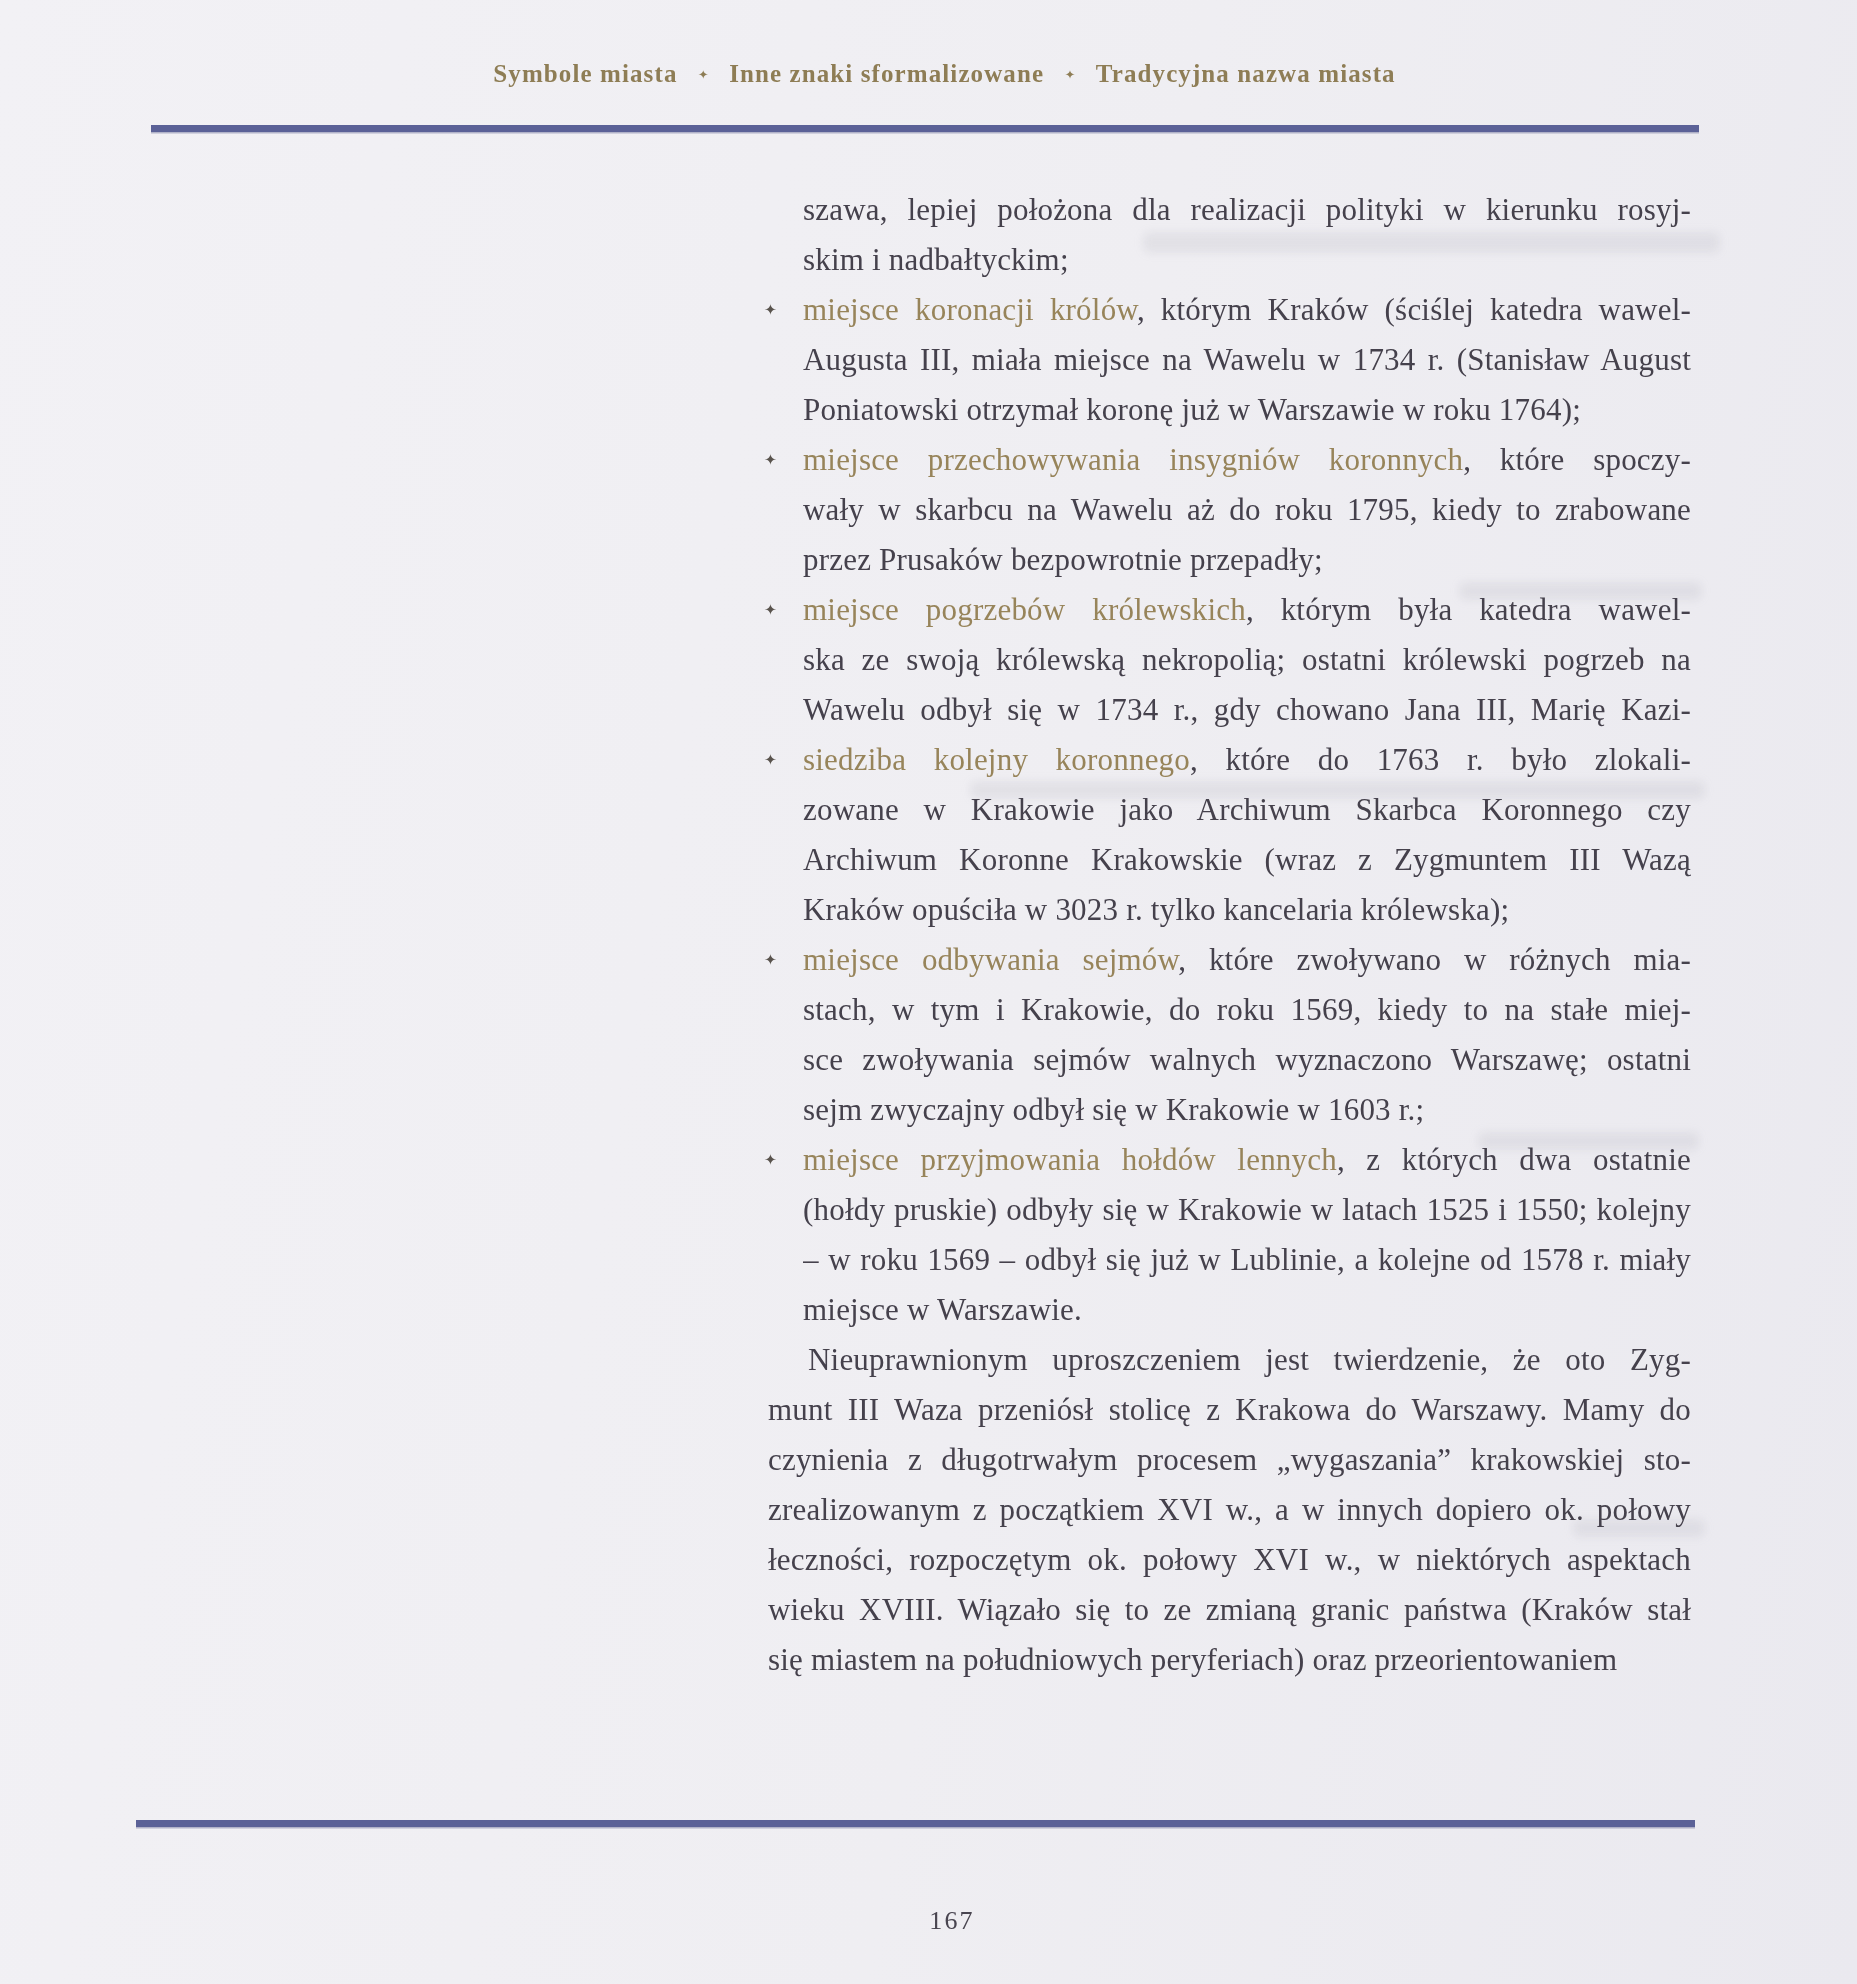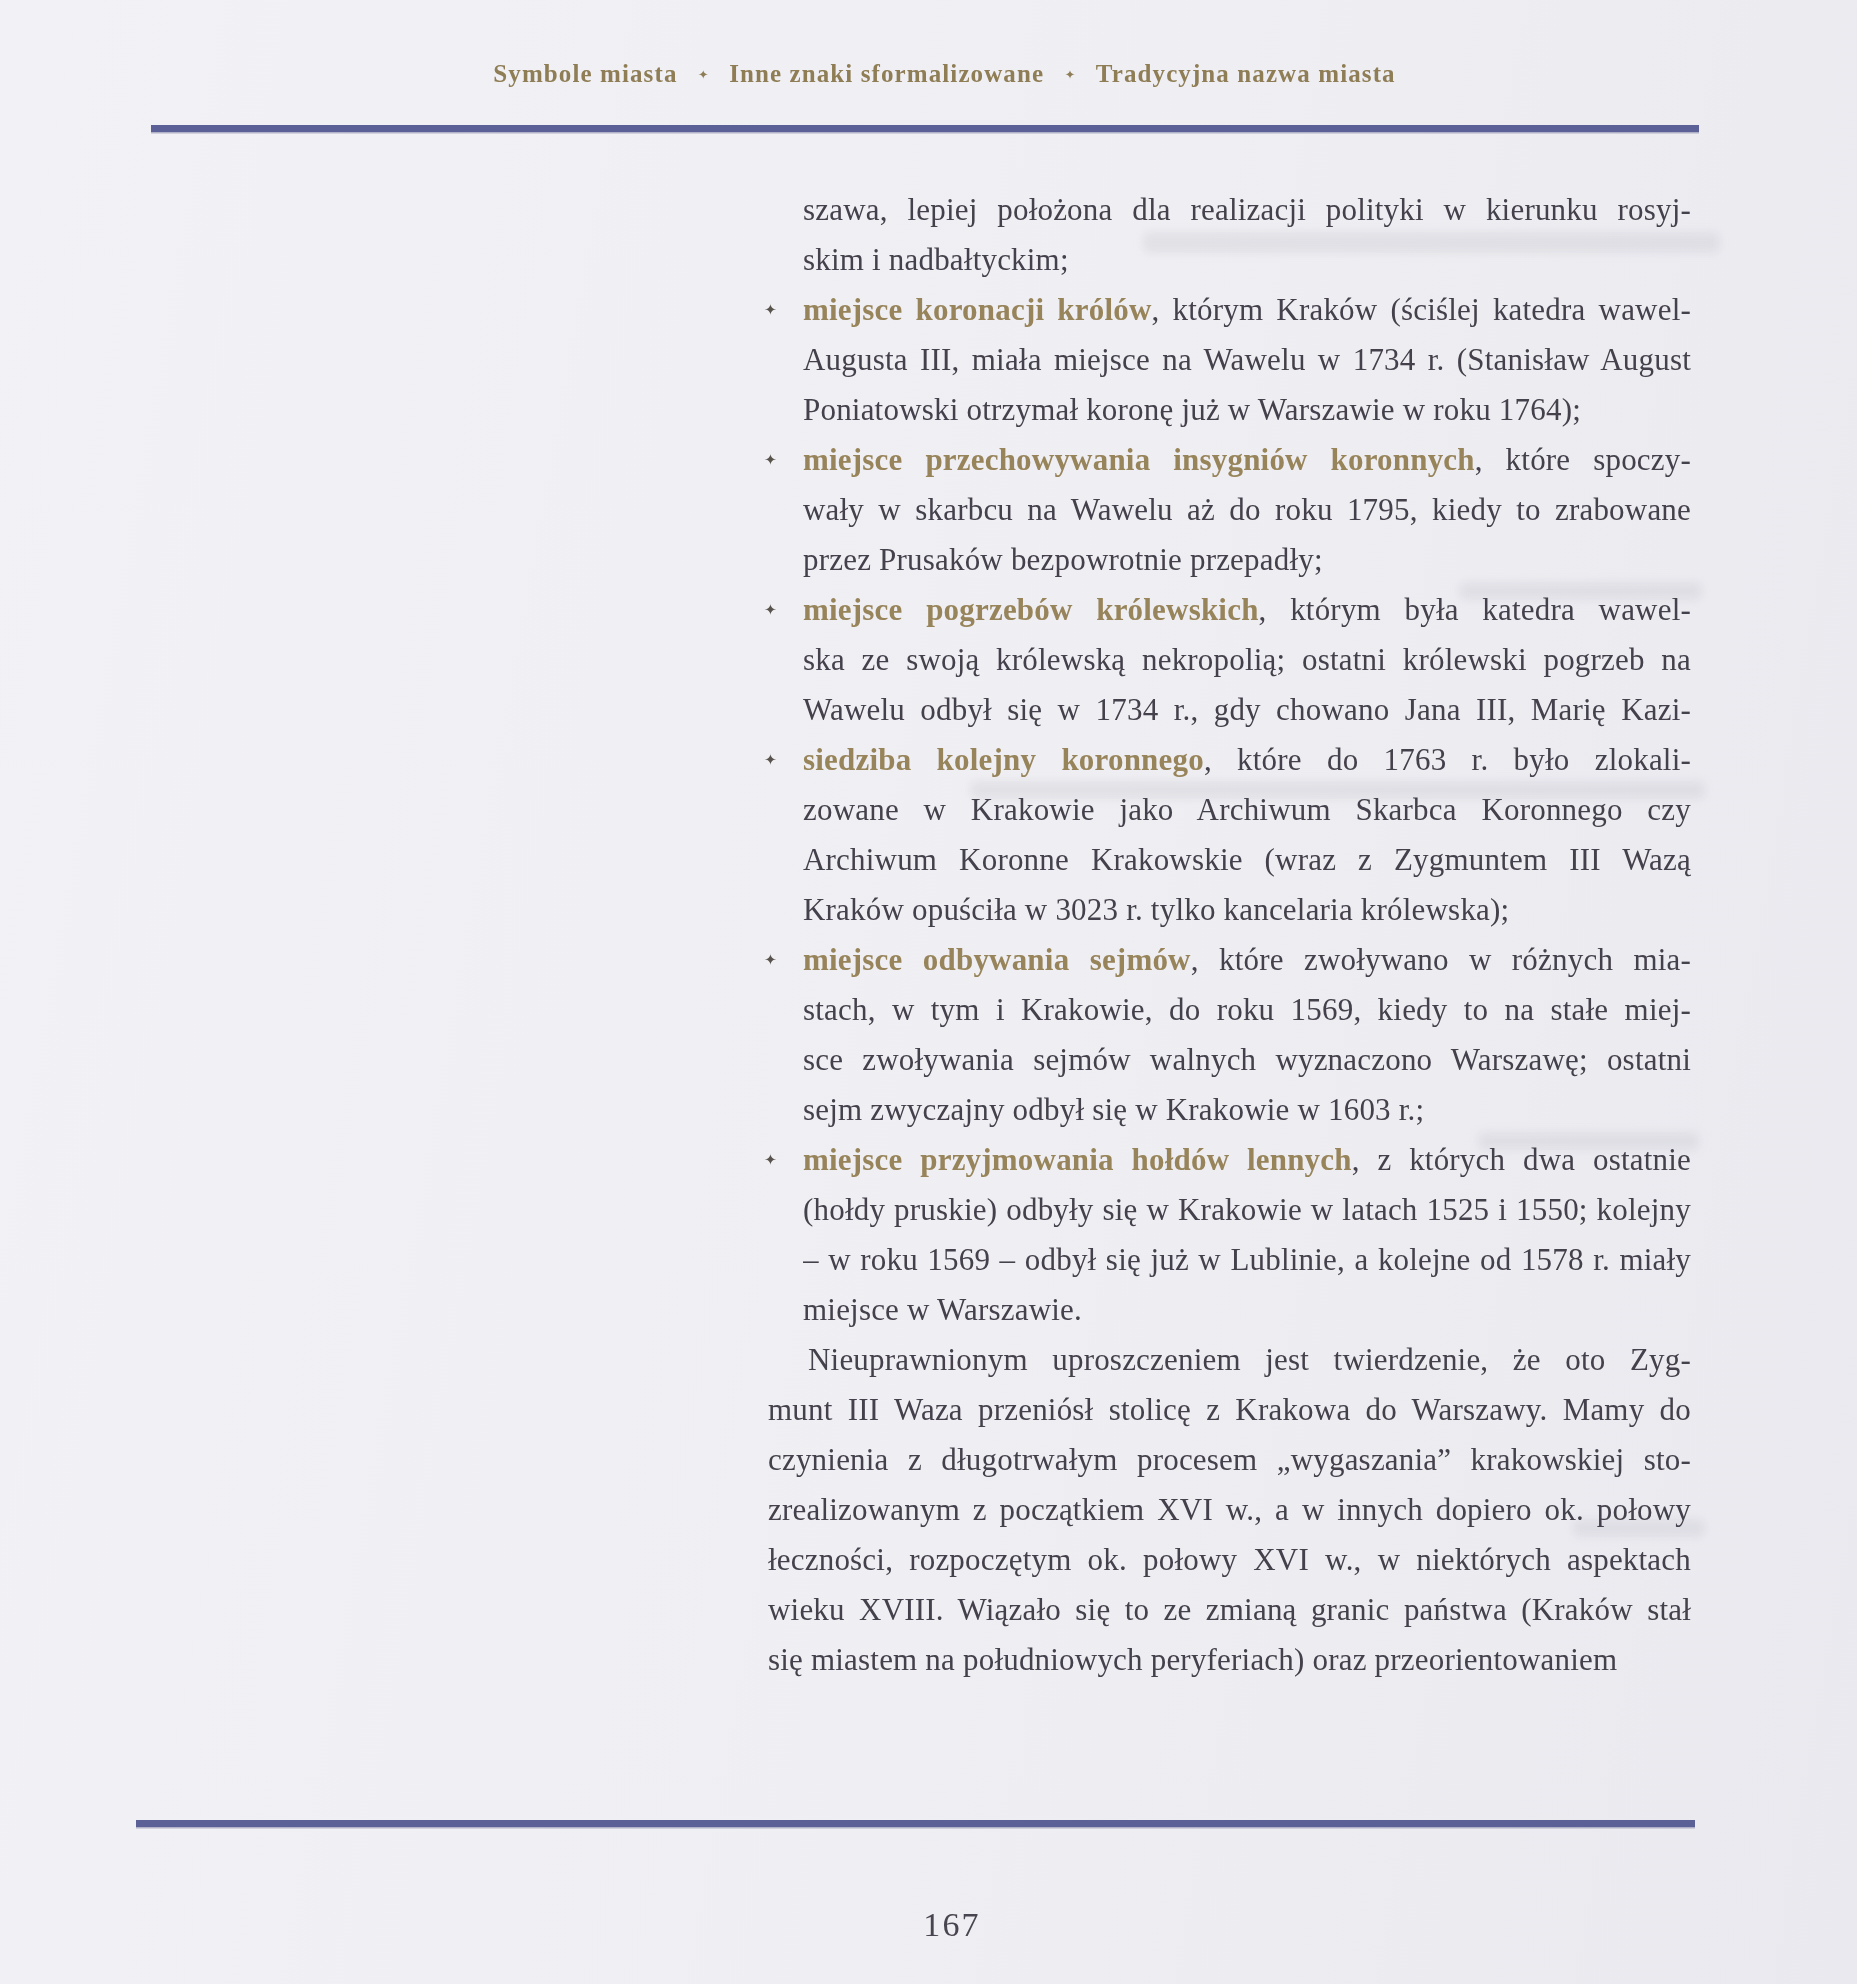--- a/index.html
+++ b/index.html
@@ -63,28 +63,28 @@
     color: #59534d;
   }
   .line {
     height: 50px;
     overflow: hidden;
     text-align: justify;
     text-align-last: justify;
   }
   .line.end    { text-align-last: left; }
   .line.indent { text-indent: 40px; }
-  .kw { font-weight: 700; color: #97845a; }
+  .kw { font-weight: 400; color: #97845a; }
 
   
   .pagenum {
     position: absolute;
     top: 1906px; left: 952px;
     transform: translateX(-50%);
-    font-size: 34px;
+    font-size: 26px;
     letter-spacing: 2.2px;
     color: #494550;
   }
 
   
   .bleed {
     position: absolute;
     background: rgba(148, 146, 160, 0.14);
     filter: blur(4.4px);
     border-radius: 7.4px;

